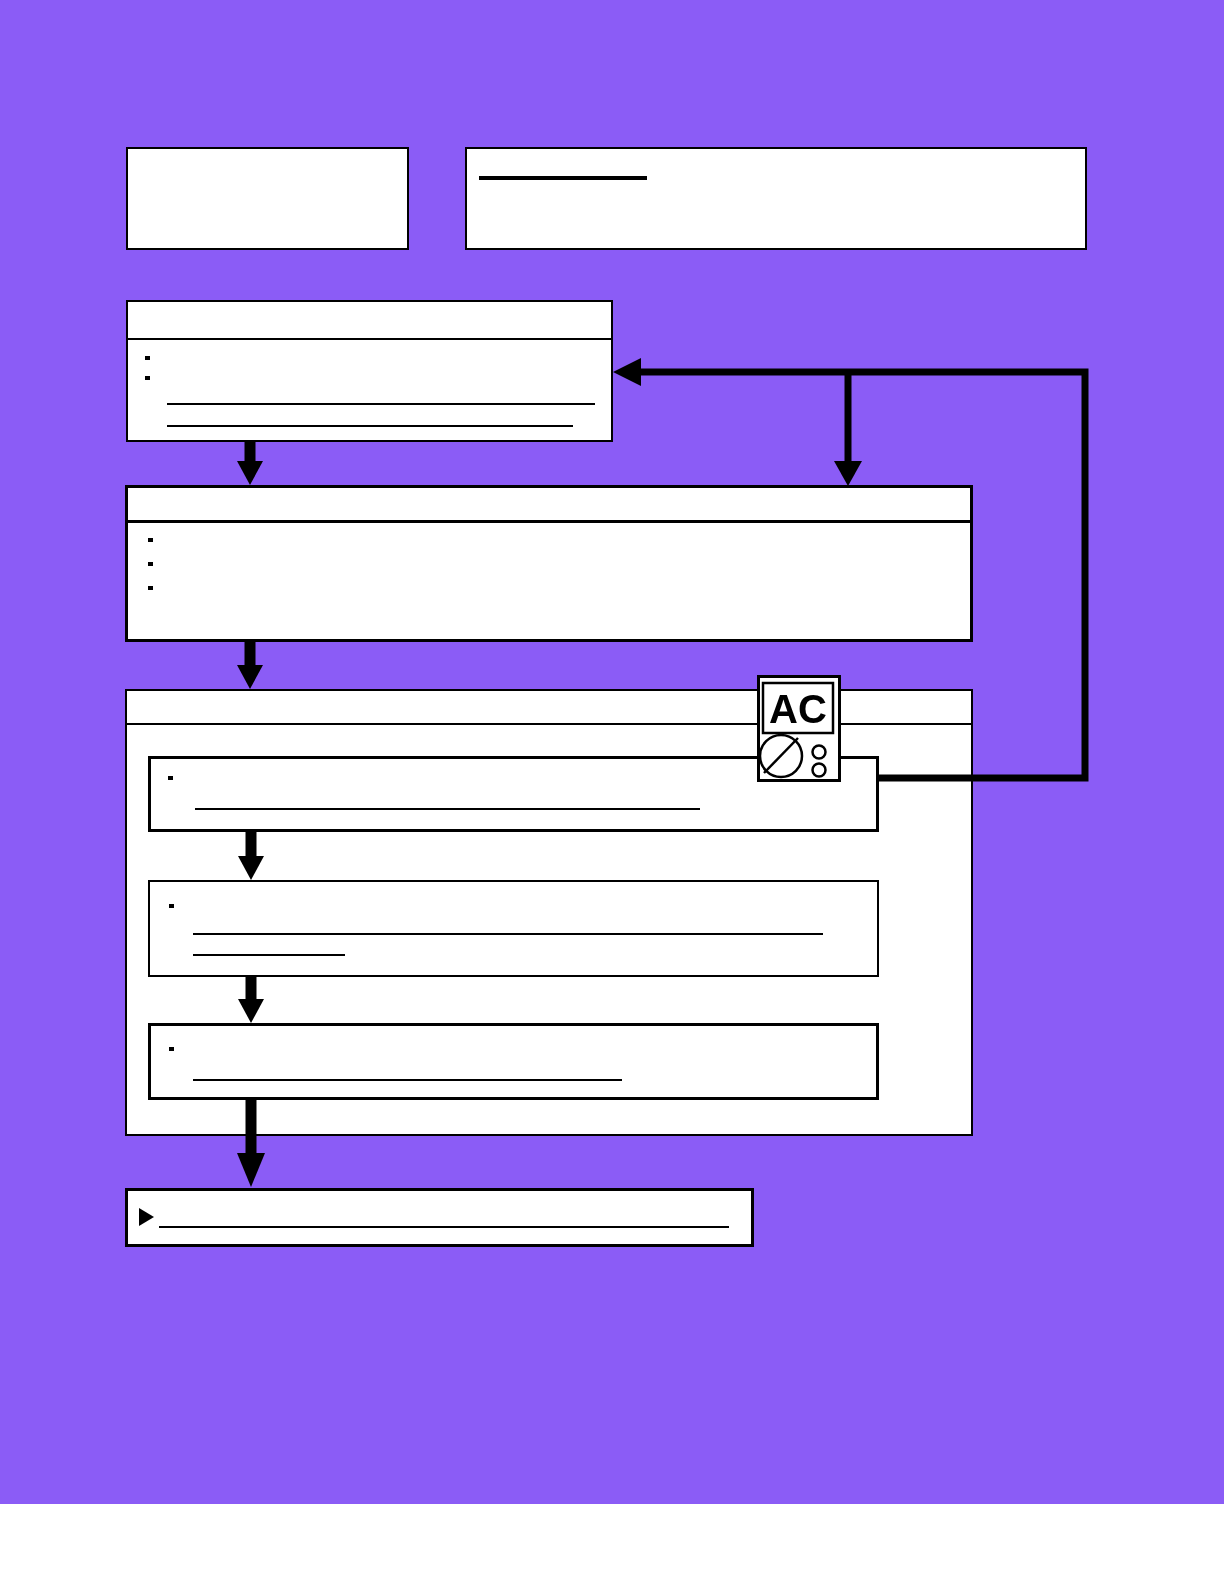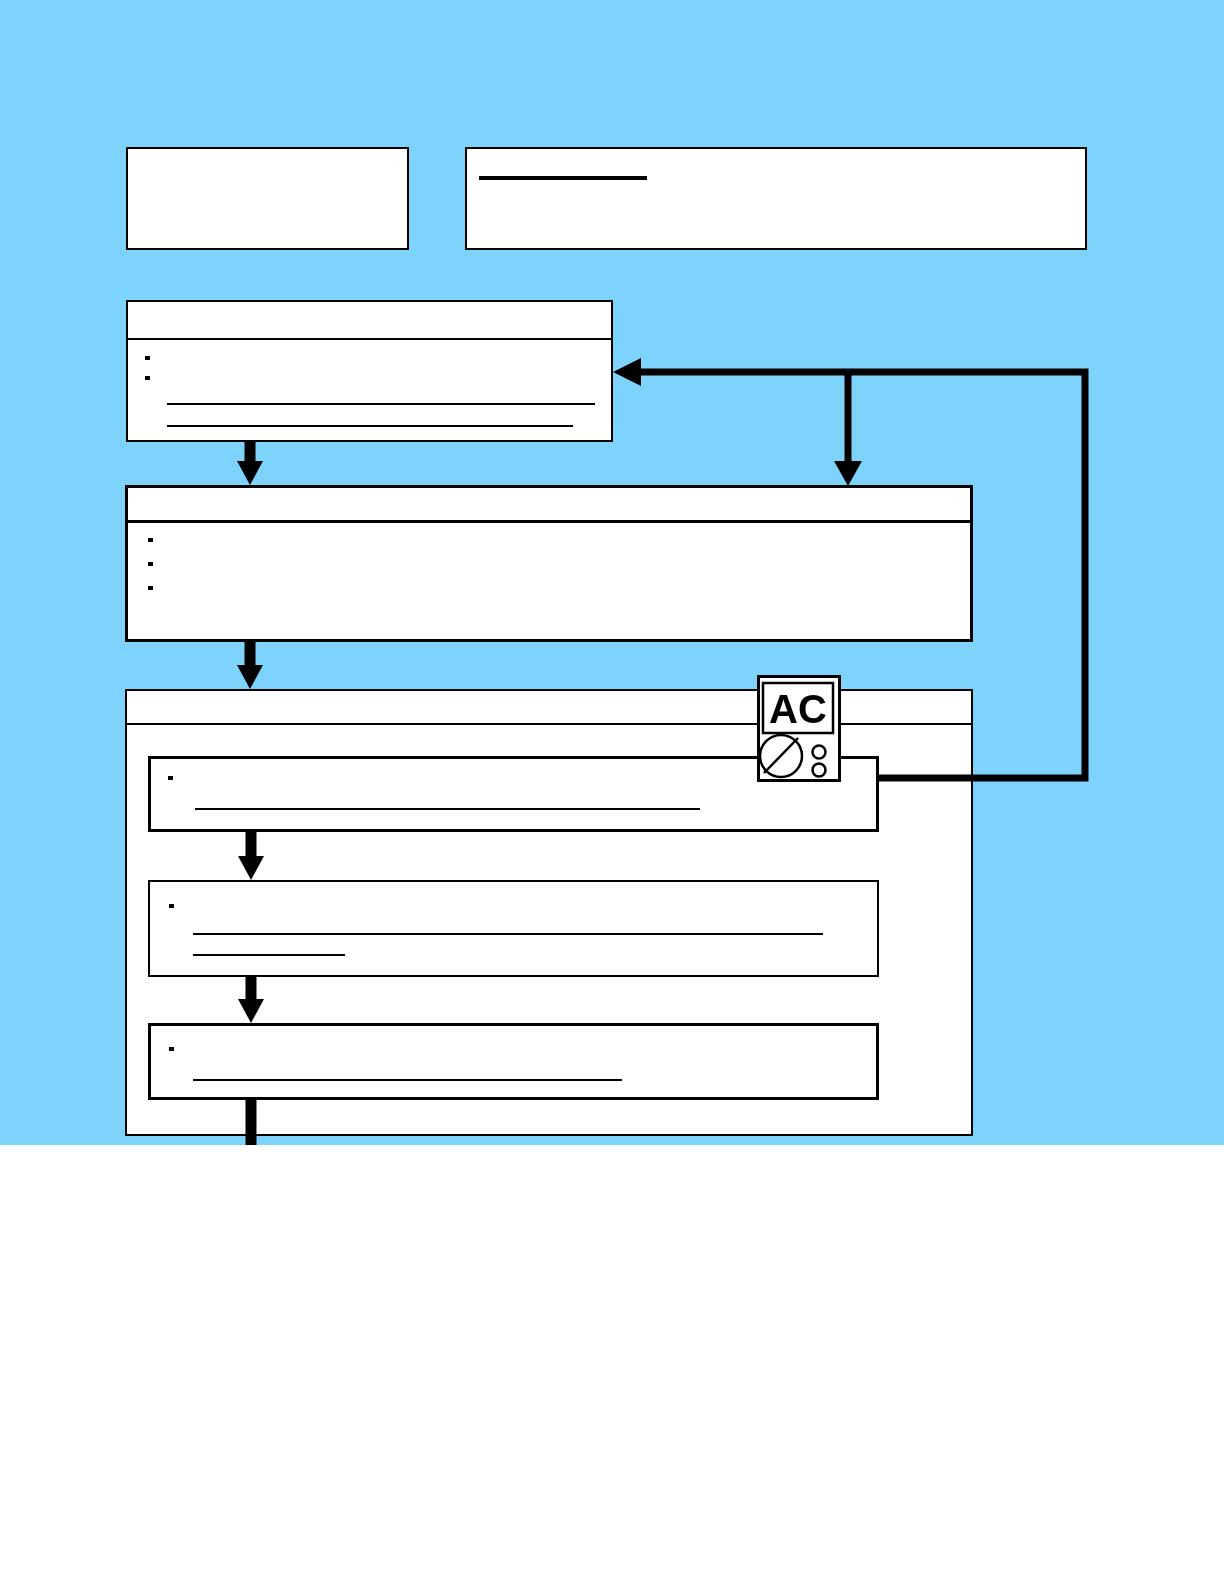--- a/index.html
+++ b/index.html
@@ -1,17 +1,17 @@
 <!DOCTYPE html>
 <html><head>
 <meta charset="utf-8">
 <style>
   html,body{margin:0;padding:0;background:#ffffff;}
   #page{
-    position:relative;width:1224px;height:1145px;background:#7dd3fc;
+    position:relative;width:1224px;height:1504px;background:#8b5cf6;
     font-family:"Liberation Sans",sans-serif;overflow:hidden;text-align:right;
   }
   .box{position:absolute;background:#ffffff;border:2px solid #000;box-sizing:border-box;z-index:1;}
   .hdr{position:absolute;left:0;top:0;right:0;border-bottom:2px solid #000;}
   .bullet{position:absolute;width:5px;height:4px;background:#000;}
   .uline{position:absolute;height:2px;background:#000;}
 
   
   #note-box{left:126px;top:147px;width:283px;height:103px;}
   #ref-box{left:465px;top:147px;width:622px;height:103px;}

